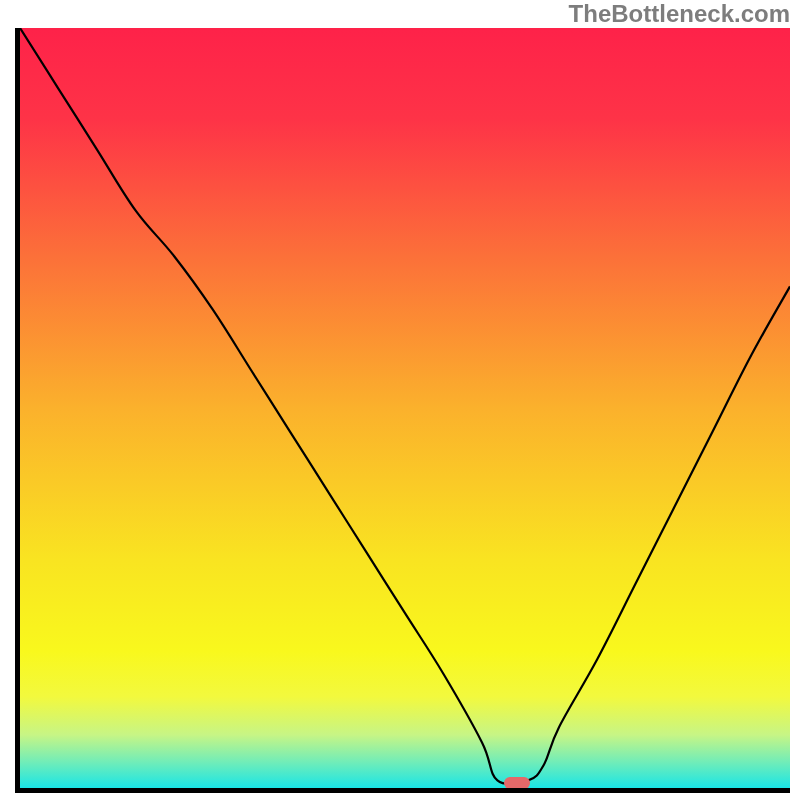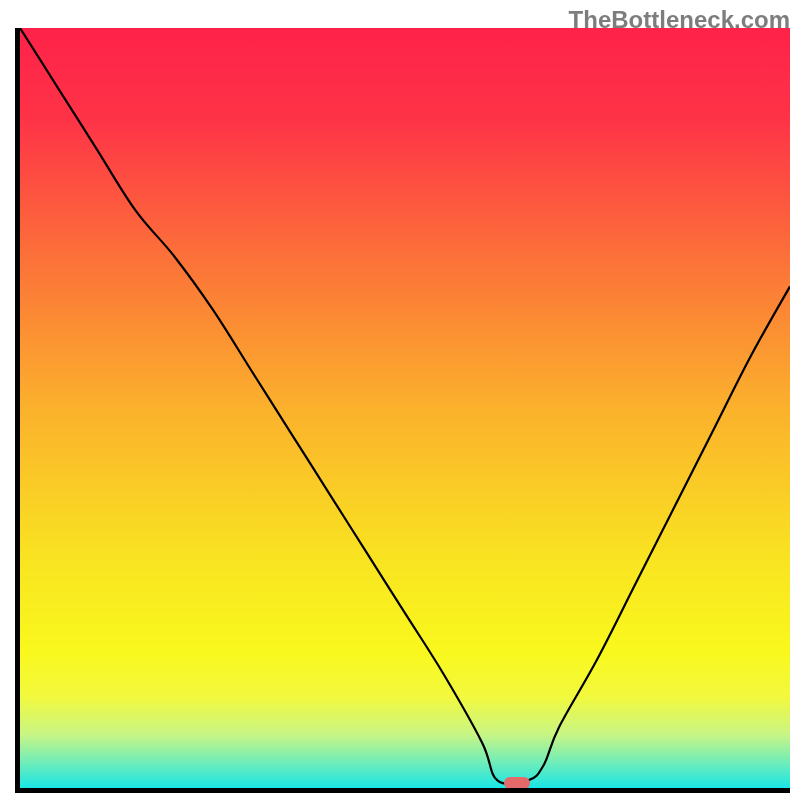--- a/index.html
+++ b/index.html
@@ -9,21 +9,21 @@
     height: 800px;
     background: #ffffff;
   }
   .container {
     position: relative;
     width: 800px;
     height: 800px;
   }
   .watermark {
     position: absolute;
-    top: 6px;
+    top: 0;
     right: 10px;
     font-family: Arial, Helvetica, sans-serif;
     font-size: 24px;
     font-weight: bold;
     color: #7d7d7d;
     z-index: 10;
   }
   .plot-area {
     position: absolute;
     left: 15px;

